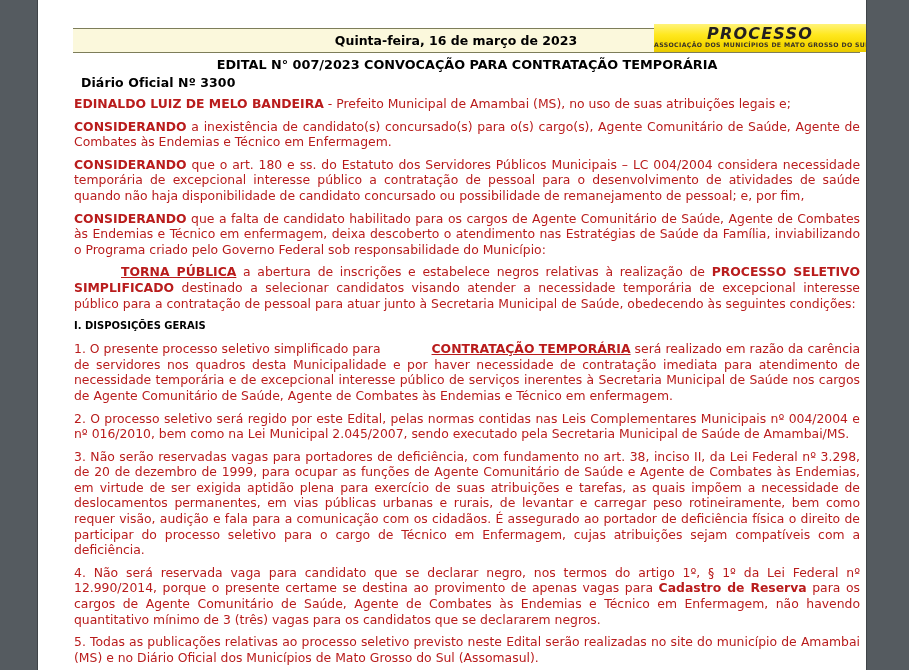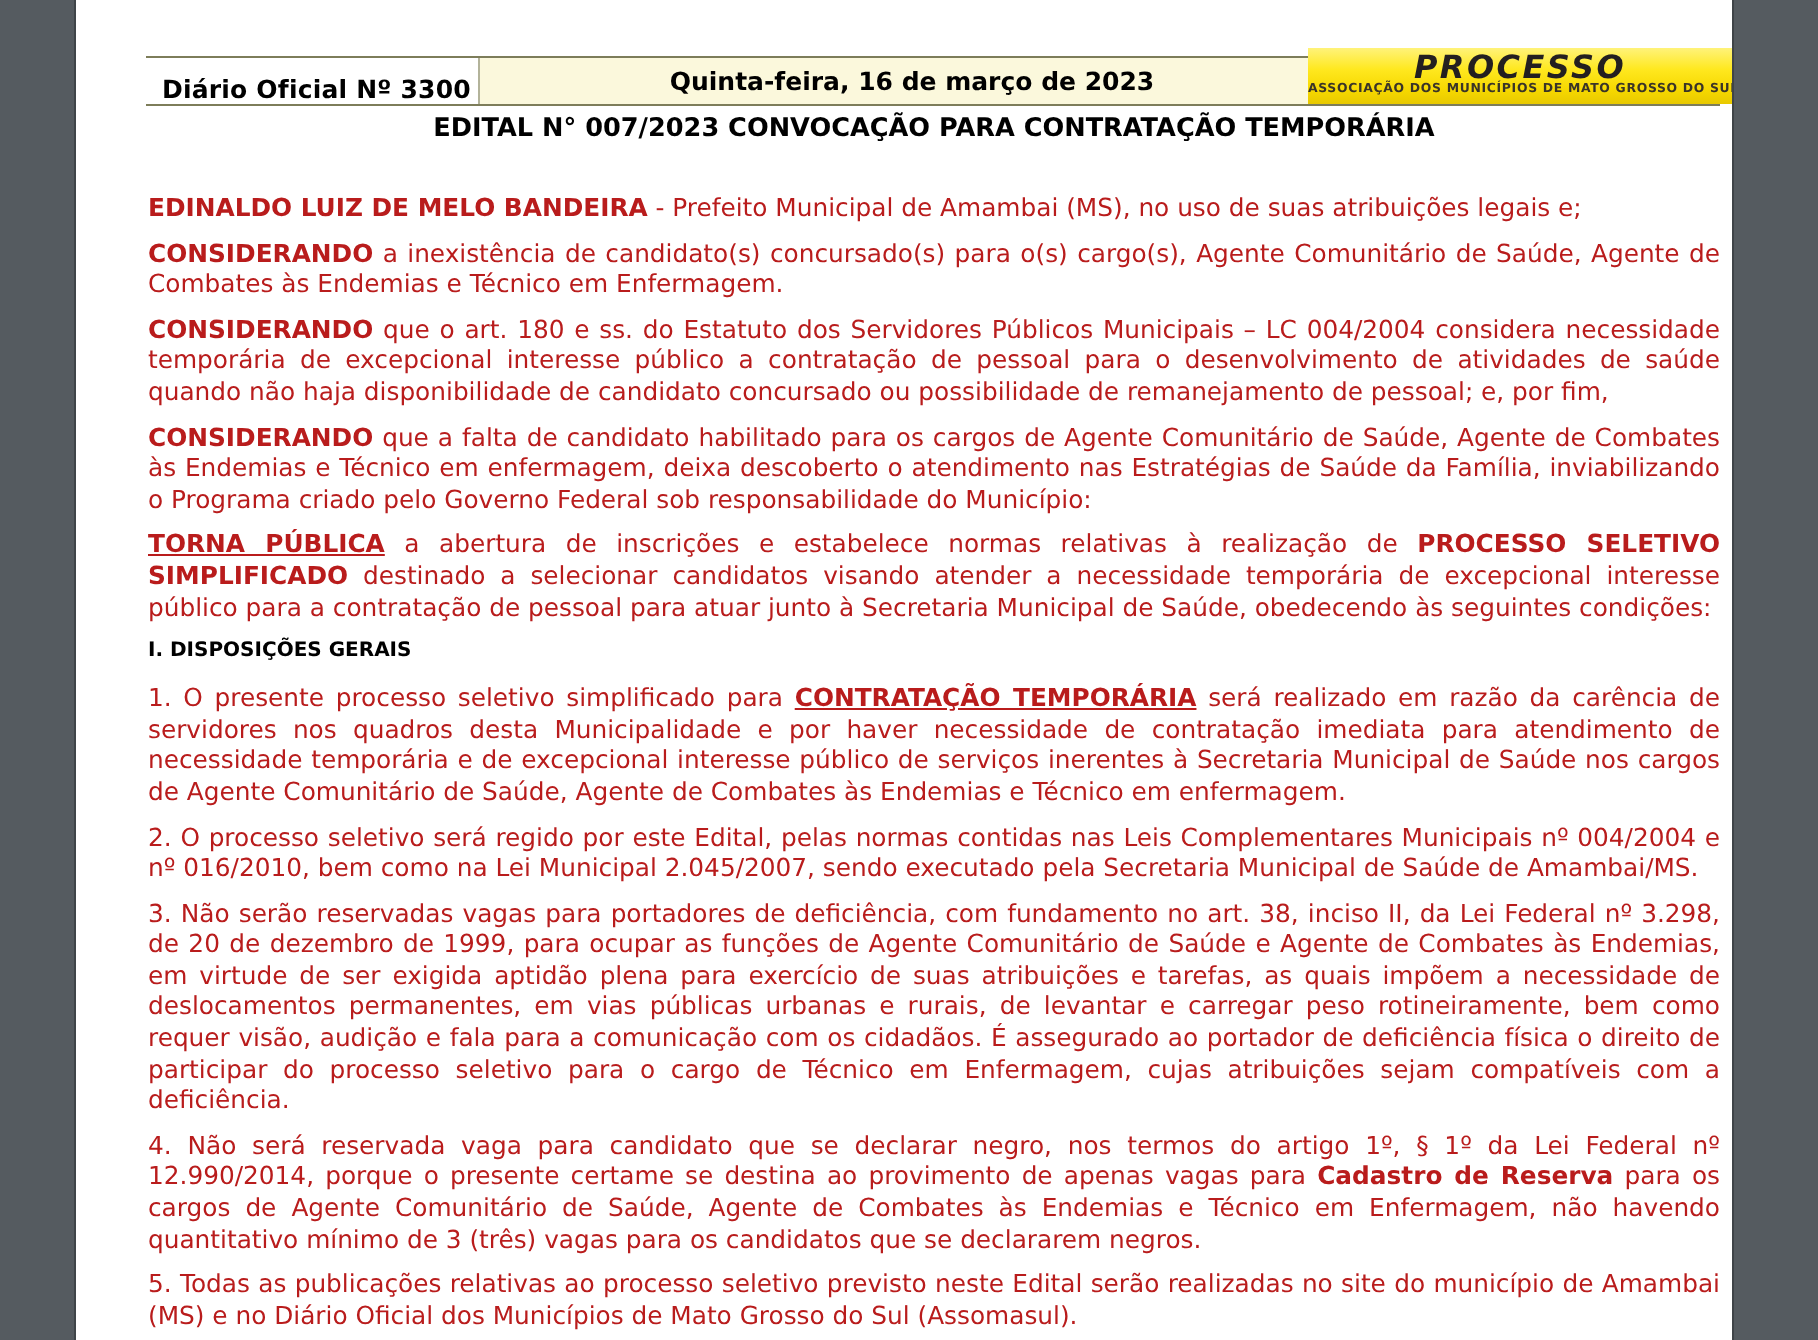--- a/index.html
+++ b/index.html
@@ -44,23 +44,24 @@
     box-sizing: border-box;
     display: flex;
     align-items: stretch;
   }
 
   .hdr-left {
     width: 167px;
     background: #ffffff;
     border-right: 1px solid #b3b39a;
     display: flex;
-    align-items: flex-end;
+    align-items: flex-start;
     padding-left: 8px;
     box-sizing: border-box;
+    margin-top: 46px;
   }
   .hdr-left span {
     font-size: 12.5px;
     font-weight: bold;
     color: #000;
     letter-spacing: 0.1px;
     white-space: nowrap;
   }
 
   .hdr-mid {
@@ -152,21 +153,21 @@
   p.heading {
     margin: 0 0 7px 0;
     font-size: 10px;
     font-weight: bold;
     line-height: 16px;
     color: #000;
     text-align: left;
   }
 
   b, strong { font-weight: bold; }
-  .u { text-decoration: underline; }
+  .u { text-decoration: underline; margin-left: 47px; }
 </style>
 </head>
 <body>
 
 <div id="viewer">
   <div id="page">
 
     <div class="header-band">
       <div class="hdr-left">
         <span>Diário Oficial Nº 3300</span>
@@ -196,21 +197,21 @@
 
       <p class="para">
         <b>CONSIDERANDO</b><span> que o art. 180 e ss. do Estatuto dos Servidores Públicos Municipais – LC 004/2004 considera necessidade temporária de excepcional interesse público a contratação de pessoal para o desenvolvimento de atividades de saúde quando não haja disponibilidade de candidato concursado ou possibilidade de remanejamento de pessoal; e, por fim,</span>
       </p>
 
       <p class="para">
         <b>CONSIDERANDO</b><span> que a falta de candidato habilitado para os cargos de Agente Comunitário de Saúde, Agente de Combates às Endemias e Técnico em enfermagem, deixa descoberto o atendimento nas Estratégias de Saúde da Família, inviabilizando o Programa criado pelo Governo Federal sob responsabilidade do Município:</span>
       </p>
 
       <p class="para">
-        <b class="u">TORNA PÚBLICA</b><span> a abertura de inscrições e estabelece normas relativas à realização de </span><b>PROCESSO SELETIVO SIMPLIFICADO</b><span> destinado a selecionar candidatos visando atender a necessidade temporária de excepcional interesse público para a contratação de pessoal para atuar junto à Secretaria Municipal de Saúde, obedecendo às seguintes condições:</span>
+        <b class="u">TORNA PÚBLICA</b><span> a abertura de inscrições e estabelece negros relativas à realização de </span><b>PROCESSO SELETIVO SIMPLIFICADO</b><span> destinado a selecionar candidatos visando atender a necessidade temporária de excepcional interesse público para a contratação de pessoal para atuar junto à Secretaria Municipal de Saúde, obedecendo às seguintes condições:</span>
       </p>
 
       <p class="heading">I. DISPOSIÇÕES GERAIS</p>
 
       <p class="para">
         <span>1.</span><span> O presente processo seletivo simplificado para </span><b class="u">CONTRATAÇÃO TEMPORÁRIA</b><span> será realizado em razão da carência de servidores nos quadros desta Municipalidade e por haver necessidade de contratação imediata para atendimento de necessidade temporária e de excepcional interesse público de serviços inerentes à Secretaria Municipal de Saúde nos cargos de Agente Comunitário de Saúde, Agente de Combates às Endemias e Técnico em enfermagem.</span>
       </p>
 
       <p class="para">
         <span>2.</span><span> O processo seletivo será regido por este Edital, pelas normas contidas nas Leis Complementares Municipais nº 004/2004 e nº 016/2010, bem como na Lei Municipal 2.045/2007, sendo executado pela Secretaria Municipal de Saúde de Amambai/MS.</span>

